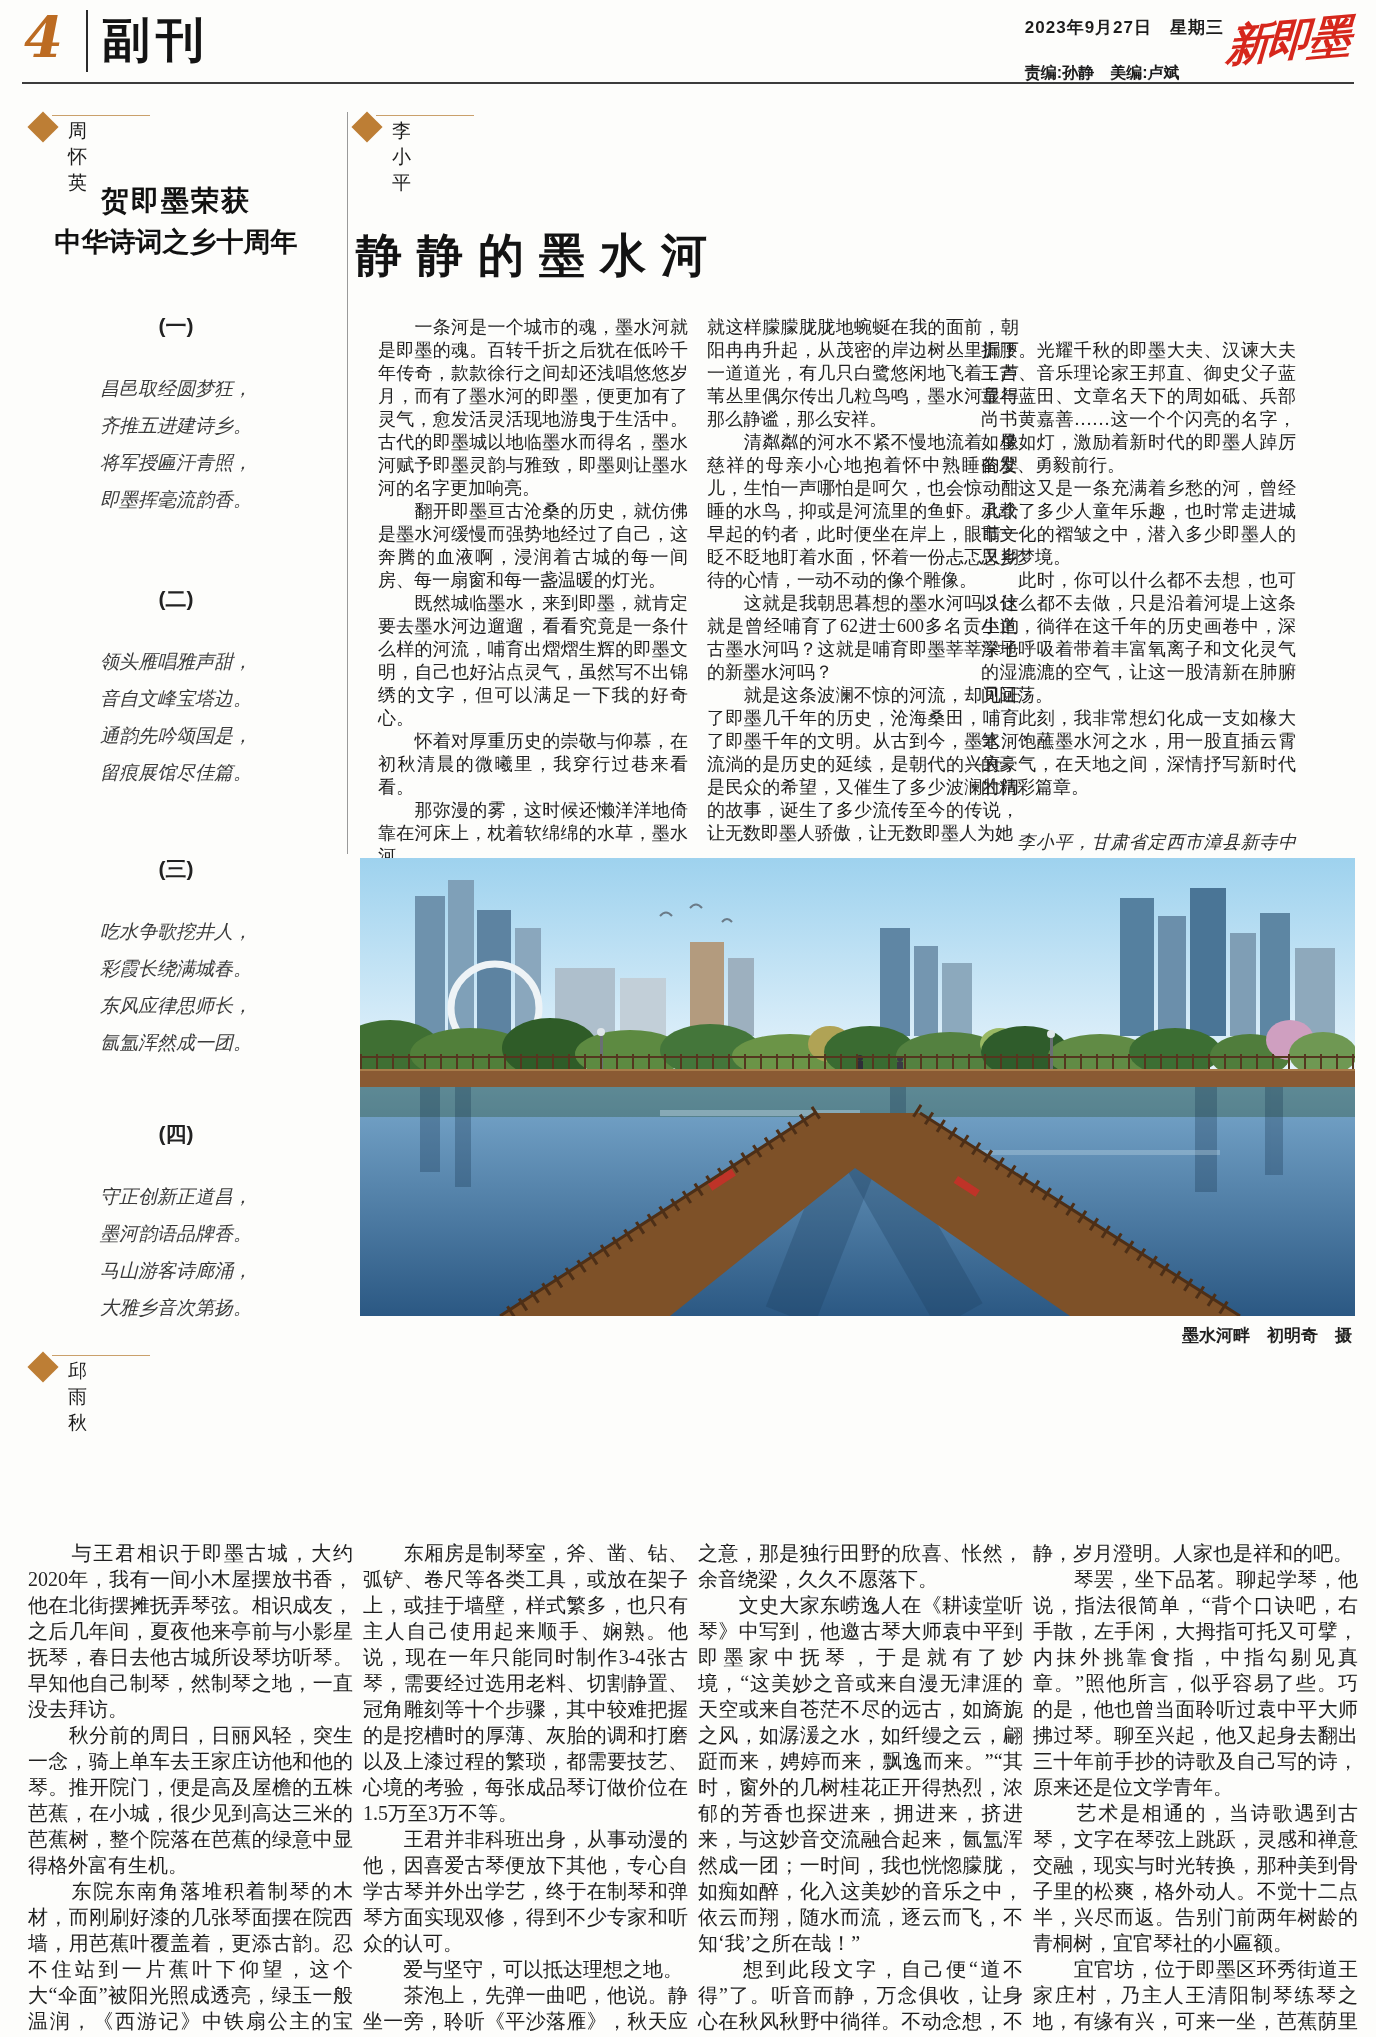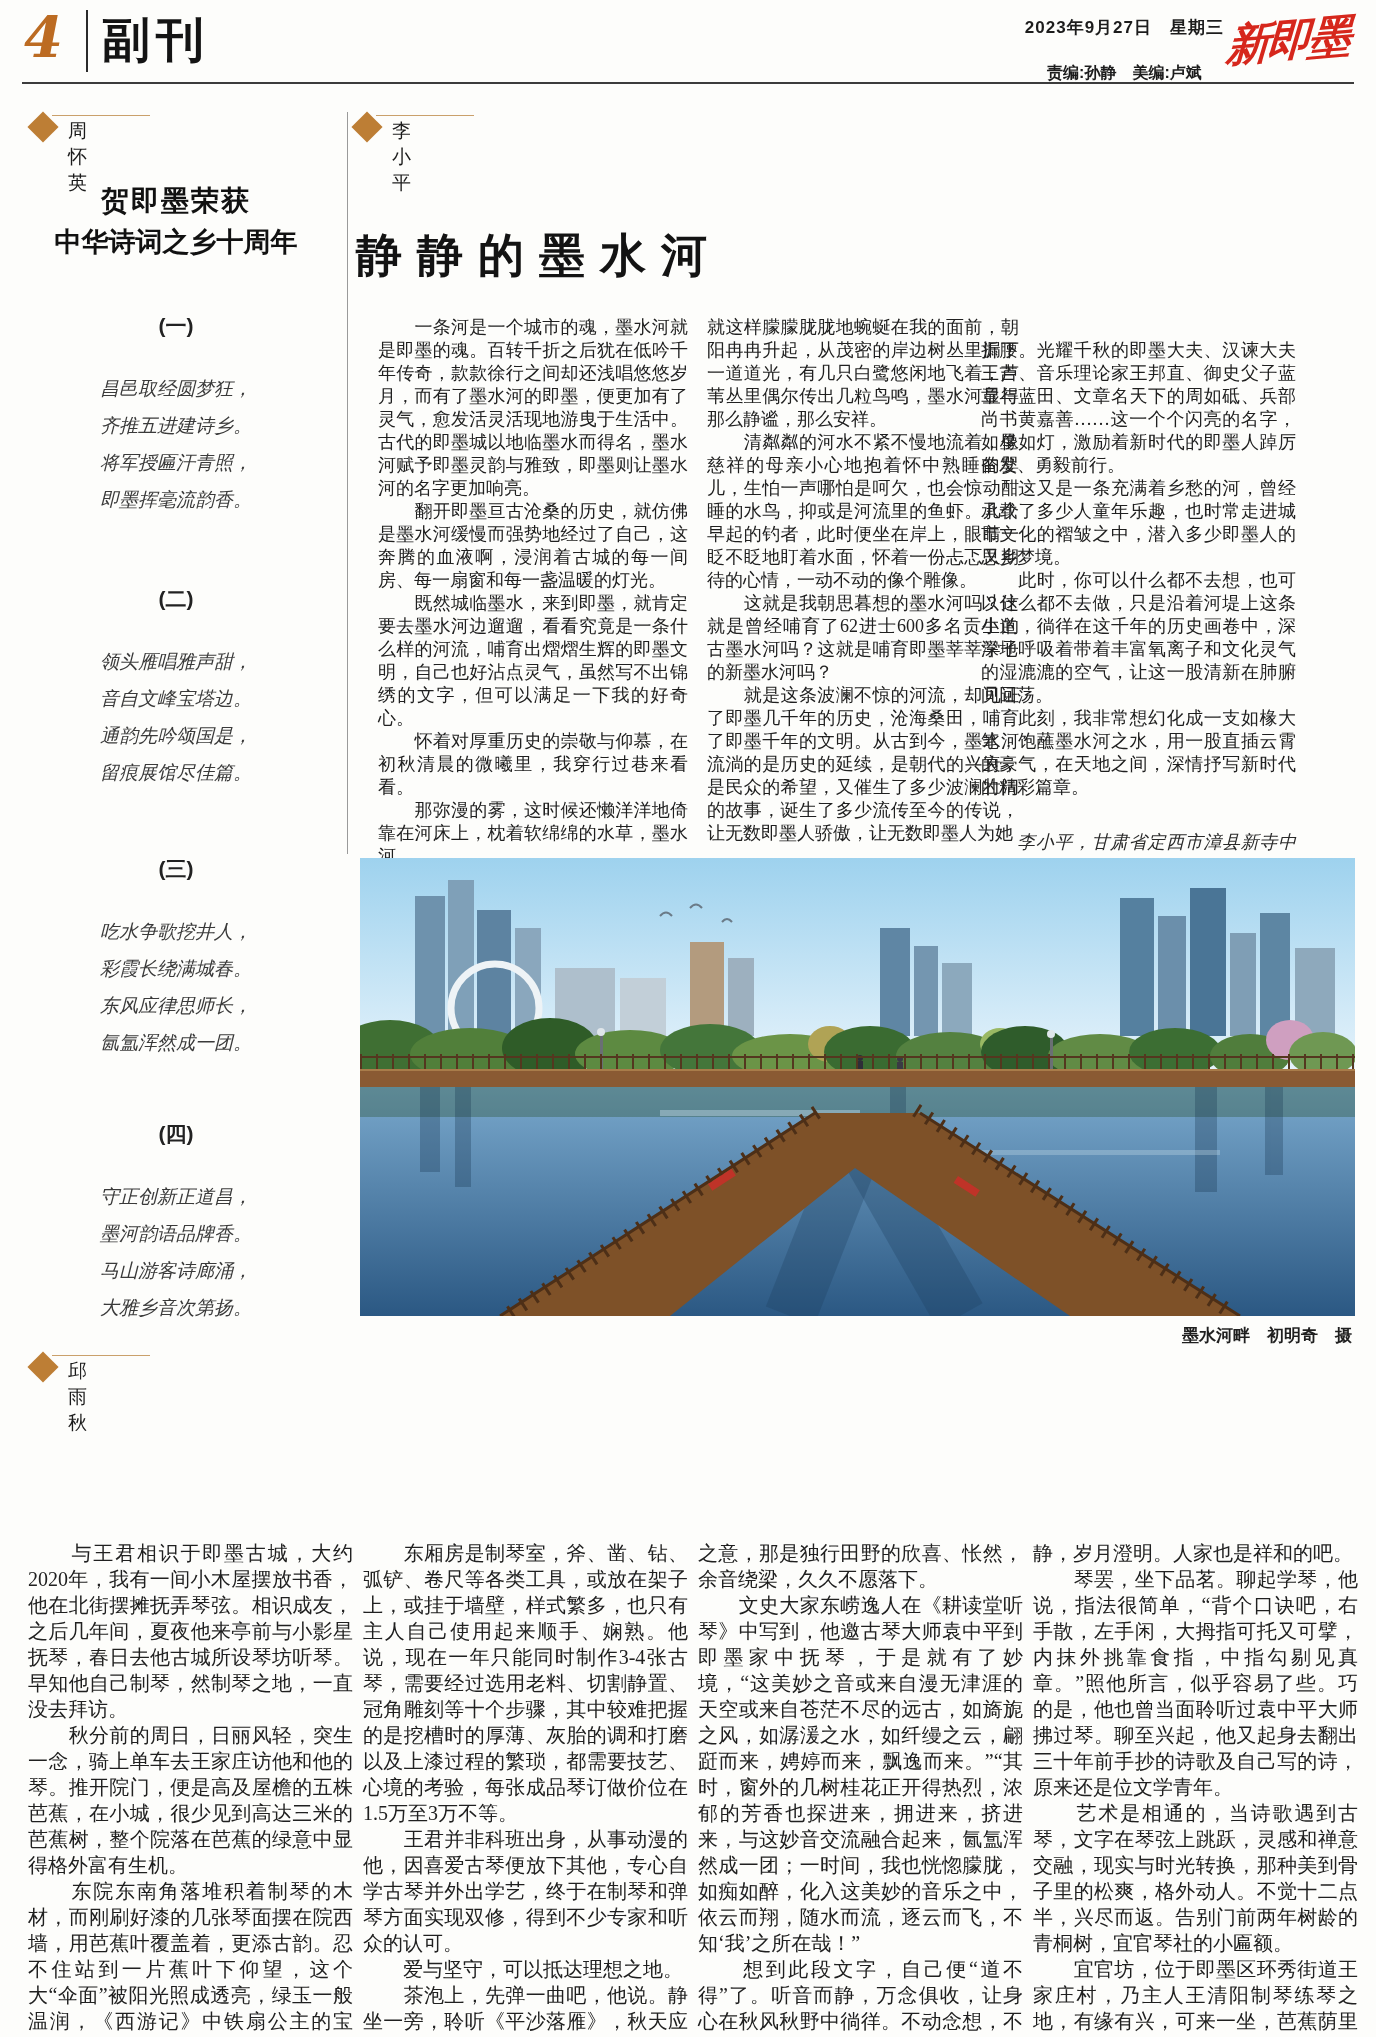--- a/index.html
+++ b/index.html
@@ -4,21 +4,21 @@
 <style>
   html,body{margin:0;padding:0;background:#e8e8e4;}
   .page{position:relative;width:1376px;height:2037px;background:#fdfdfb;margin:0 auto;
         overflow:hidden;font-family:"Liberation Serif",serif;color:#1d1d1d;}
   
   .page-num{position:absolute;left:24px;top:4px;font-family:"DejaVu Serif",serif;
             font-size:56px;font-weight:bold;font-style:italic;color:#bc6b22;}
   .hdr-vline{position:absolute;left:86px;top:10px;width:2px;height:62px;background:#2b2b2b;}
   .section-name{position:absolute;left:102px;top:8px;font-family:"Liberation Sans",sans-serif;
             font-size:48px;font-weight:bold;letter-spacing:6px;color:#141414;}
-  .hdr-right{position:absolute;right:152px;top:16px;text-align:center;
+  .hdr-right{position:absolute;right:152px;top:16px;text-align:left;
              font-family:"Liberation Sans",sans-serif;color:#1c1c1c;}
   .hdr-date{font-size:17px;font-weight:bold;letter-spacing:1px;}
   .hdr-editors{font-size:16px;margin-top:24px;font-weight:bold;}
   .masthead{position:absolute;left:1226px;top:2px;width:136px;height:76px;
             font-family:"DejaVu Serif",serif;font-size:44px;font-weight:bold;font-style:italic;
             color:#d6271c;transform:rotate(-5deg) skewX(-8deg);letter-spacing:-3px;line-height:76px;}
   .hdr-rule{position:absolute;left:22px;top:82px;width:1332px;height:2px;background:#3c3c3c;}
   
   .author-chip{position:absolute;height:34px;}
   .author-chip .diamond{position:absolute;left:4px;top:4px;width:22px;height:22px;

